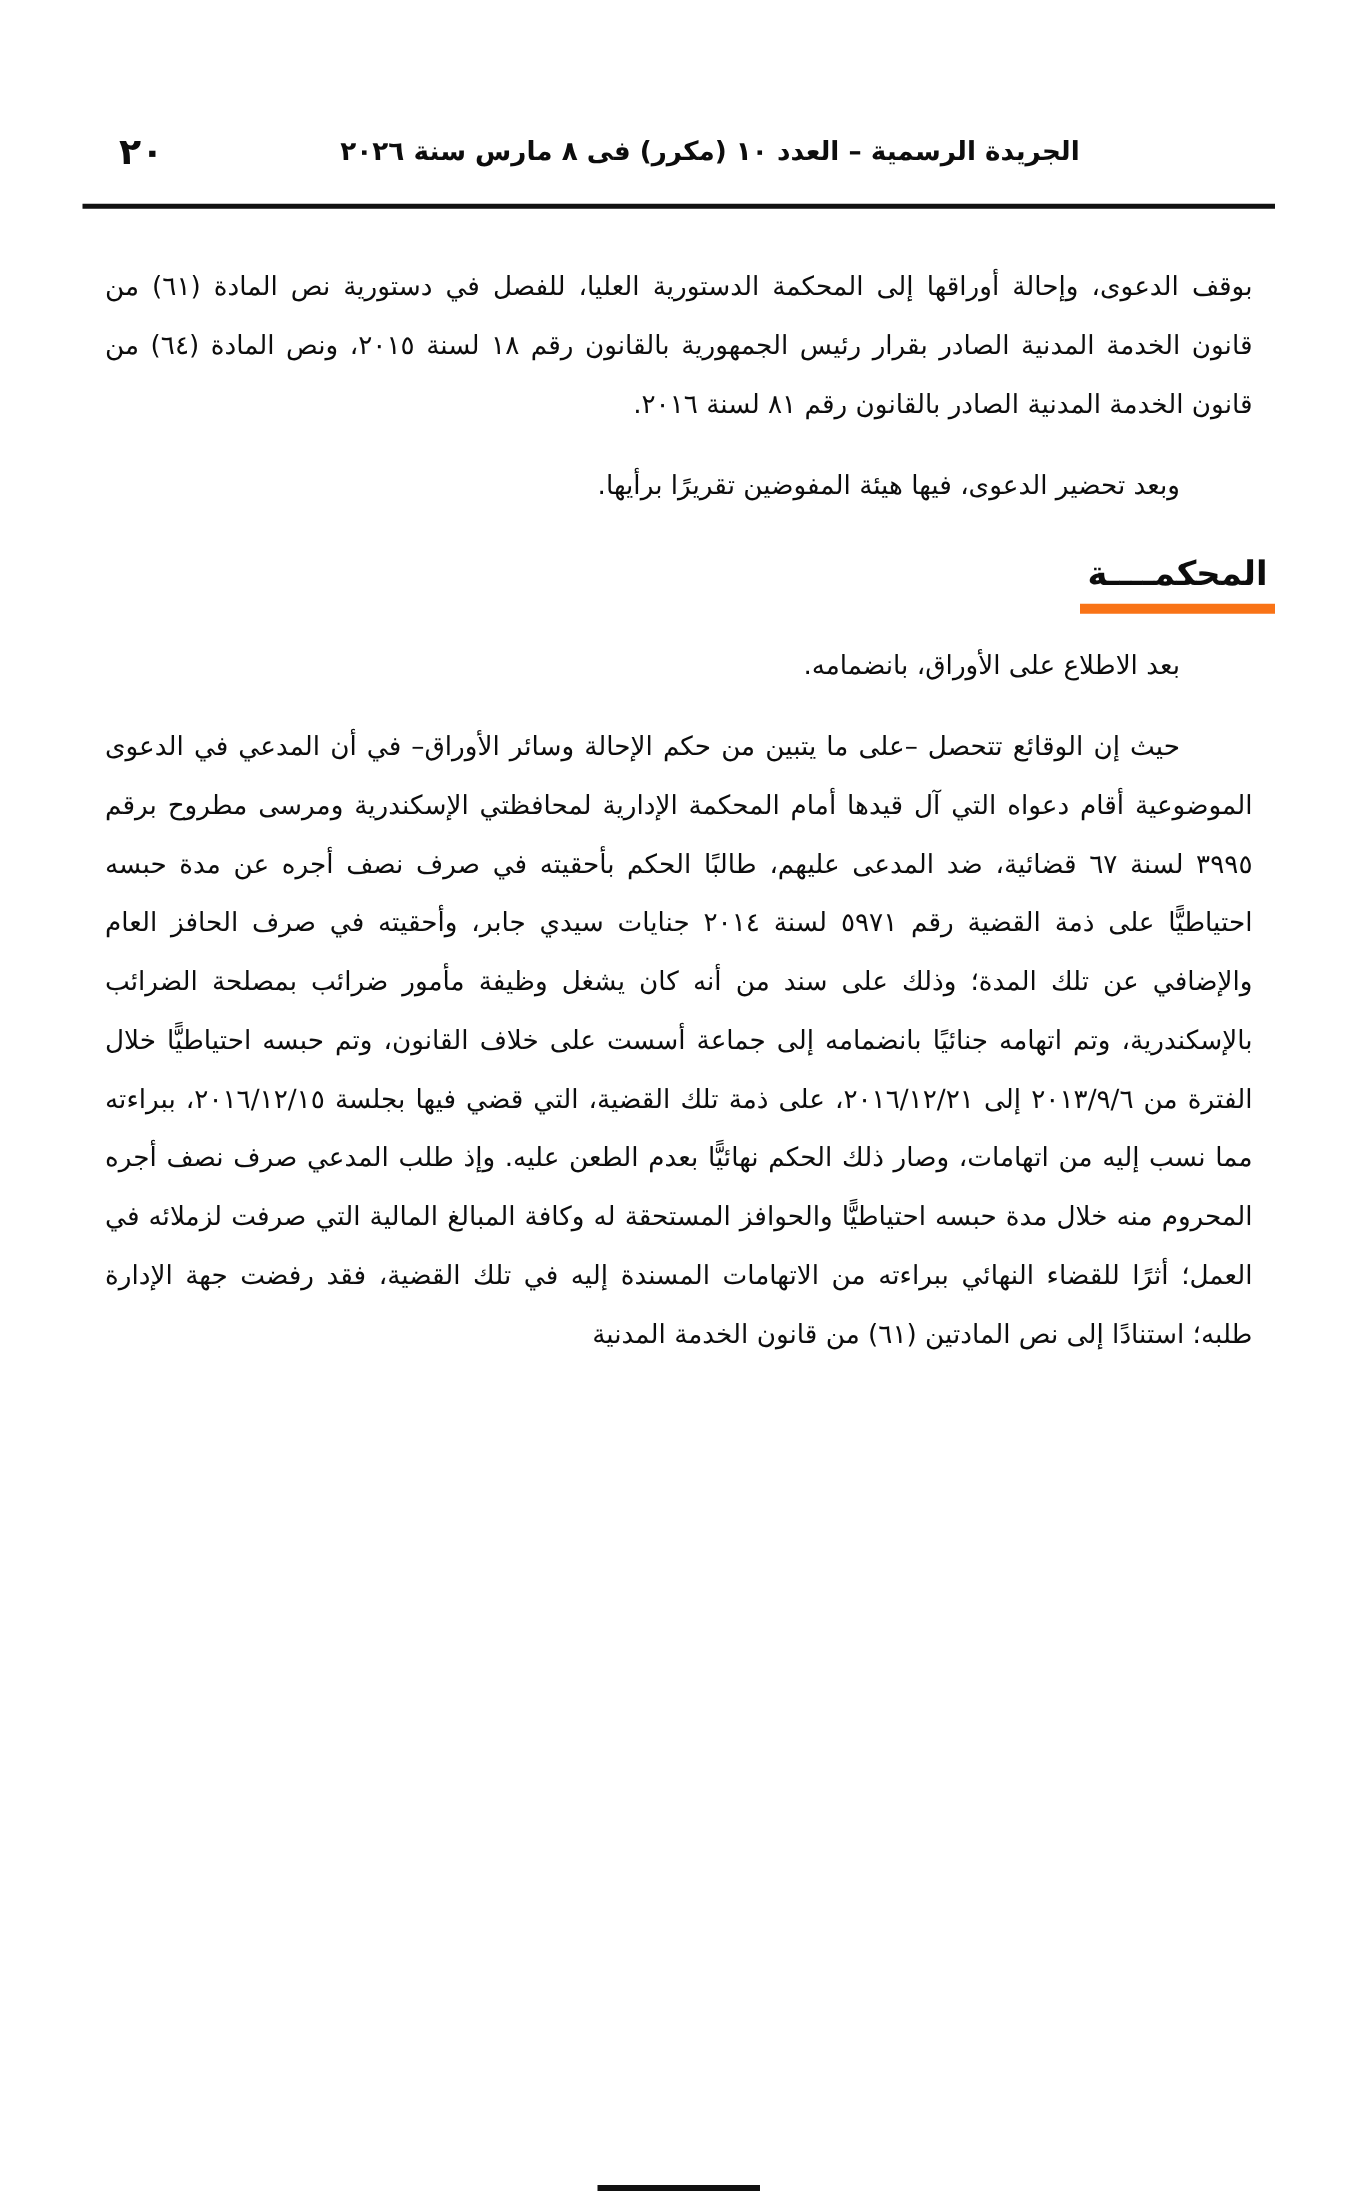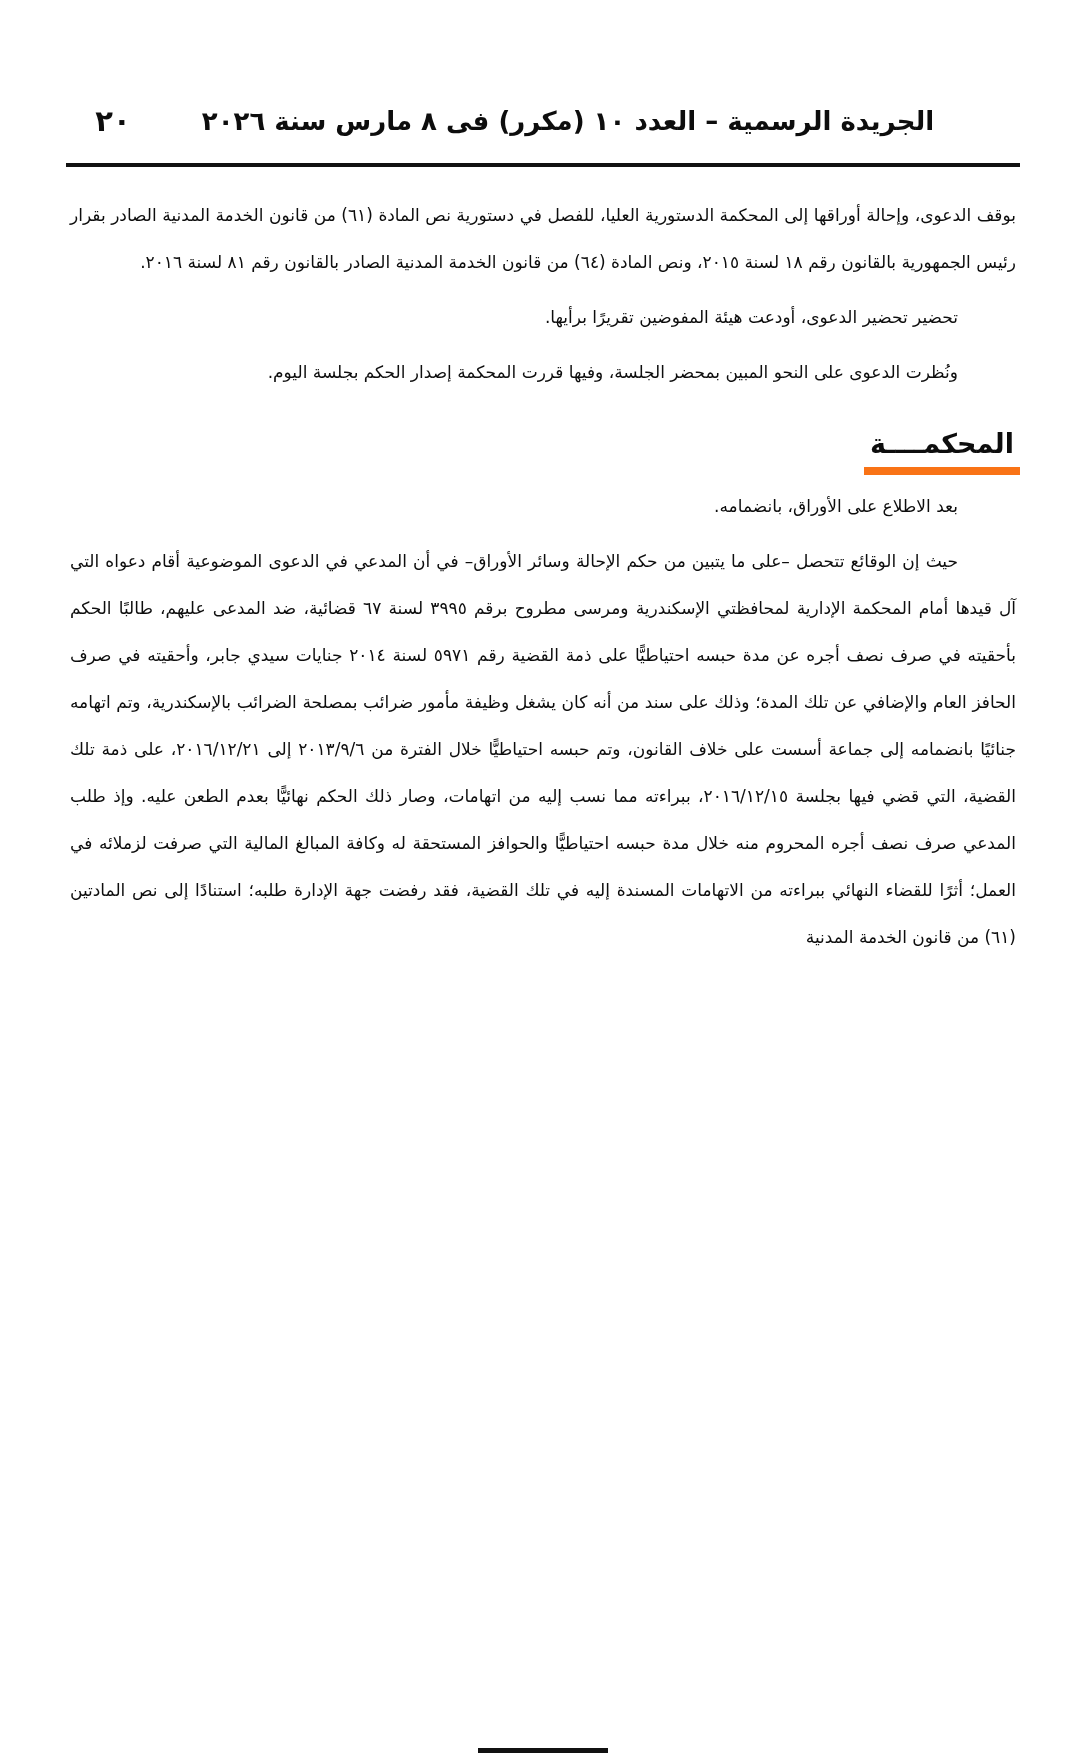--- a/index.html
+++ b/index.html
@@ -42,21 +42,21 @@
     line-height: 1;
     margin-left: 0;
     margin-right: 0;
     width: 90px;
     text-align: center;
     direction: rtl;
   }
   .header-title {
     flex: 1;
     text-align: center;
-    font-size: 26px;
+    font-size: 21px;
     font-weight: 700;
     direction: rtl;
     white-space: nowrap;
     padding-right: 40px;
     letter-spacing: 0px;
   }
 
   .rule {
     position: absolute;
     top: 163px;
@@ -71,22 +71,22 @@
     position: absolute;
     top: 188px;
     left: 66px;
     right: 66px;
     direction: rtl;
     text-align: justify;
     text-align-last: right;
   }
 
   p.para {
-    margin: 4px;
-    font-size: 17px;
+    margin: 18px;
+    font-size: 21px;
     line-height: 47px;
     text-align: justify;
     text-align-last: right;
     direction: rtl;
     word-spacing: 0px;
   }
   p.para.indent {
     text-indent: 58px;
   }
   p.gap-top {
@@ -134,23 +134,22 @@
     <div class="header-title">الجريدة الرسمية – العدد ١٠ (مكرر) فى ٨ مارس سنة ٢٠٢٦</div>
   </div>
 
   <div class="rule"></div>
 
   <div class="body-area">
 
     <p class="para">بوقف الدعوى، وإحالة أوراقها إلى المحكمة الدستورية العليا، للفصل في دستورية نص المادة (٦١) من قانون الخدمة المدنية الصادر بقرار رئيس الجمهورية بالقانون رقم ١٨ لسنة ٢٠١٥، ونص المادة (٦٤) من قانون الخدمة المدنية الصادر بالقانون رقم ٨١ لسنة ٢٠١٦.</p>
 
 
-    <p class="para indent gap-sm">تحضير تحضير الدعوى، أودعت هيئة المفوضين تقريرًا برأيها.</p>
+    <p class="para indent gap-sm">وبعد تحضير الدعوى، فيها هيئة المفوضين تقريرًا برأيها.</p>
 
-    <p class="para indent gap-sm">ونُظرت الدعوى على النحو المبين بمحضر الجلسة، وفيها قررت المحكمة إصدار الحكم بجلسة اليوم.</p>
 
     <div class="court-heading-wrap">
       <span class="court-heading">المحكمــــة</span>
     </div>
 
     <p class="para indent">بعد الاطلاع على الأوراق، بانضمامه.</p>
 
     <p class="para indent gap-sm">حيث إن الوقائع تتحصل –على ما يتبين من حكم الإحالة وسائر الأوراق– في أن المدعي في الدعوى الموضوعية أقام دعواه التي آل قيدها أمام المحكمة الإدارية لمحافظتي الإسكندرية ومرسى مطروح برقم ٣٩٩٥ لسنة ٦٧ قضائية، ضد المدعى عليهم، طالبًا الحكم بأحقيته في صرف نصف أجره عن مدة حبسه احتياطيًّا على ذمة القضية رقم ٥٩٧١ لسنة ٢٠١٤ جنايات سيدي جابر، وأحقيته في صرف الحافز العام والإضافي عن تلك المدة؛ وذلك على سند من أنه كان يشغل وظيفة مأمور ضرائب بمصلحة الضرائب بالإسكندرية، وتم اتهامه جنائيًا بانضمامه إلى جماعة أسست على خلاف القانون، وتم حبسه احتياطيًّا خلال الفترة من ٢٠١٣/٩/٦ إلى ٢٠١٦/١٢/٢١، على ذمة تلك القضية، التي قضي فيها بجلسة ٢٠١٦/١٢/١٥، ببراءته مما نسب إليه من اتهامات، وصار ذلك الحكم نهائيًّا بعدم الطعن عليه. وإذ طلب المدعي صرف نصف أجره المحروم منه خلال مدة حبسه احتياطيًّا والحوافز المستحقة له وكافة المبالغ المالية التي صرفت لزملائه في العمل؛ أثرًا للقضاء النهائي ببراءته من الاتهامات المسندة إليه في تلك القضية، فقد رفضت جهة الإدارة طلبه؛ استنادًا إلى نص المادتين (٦١) من قانون الخدمة المدنية</p>
 
   </div>

